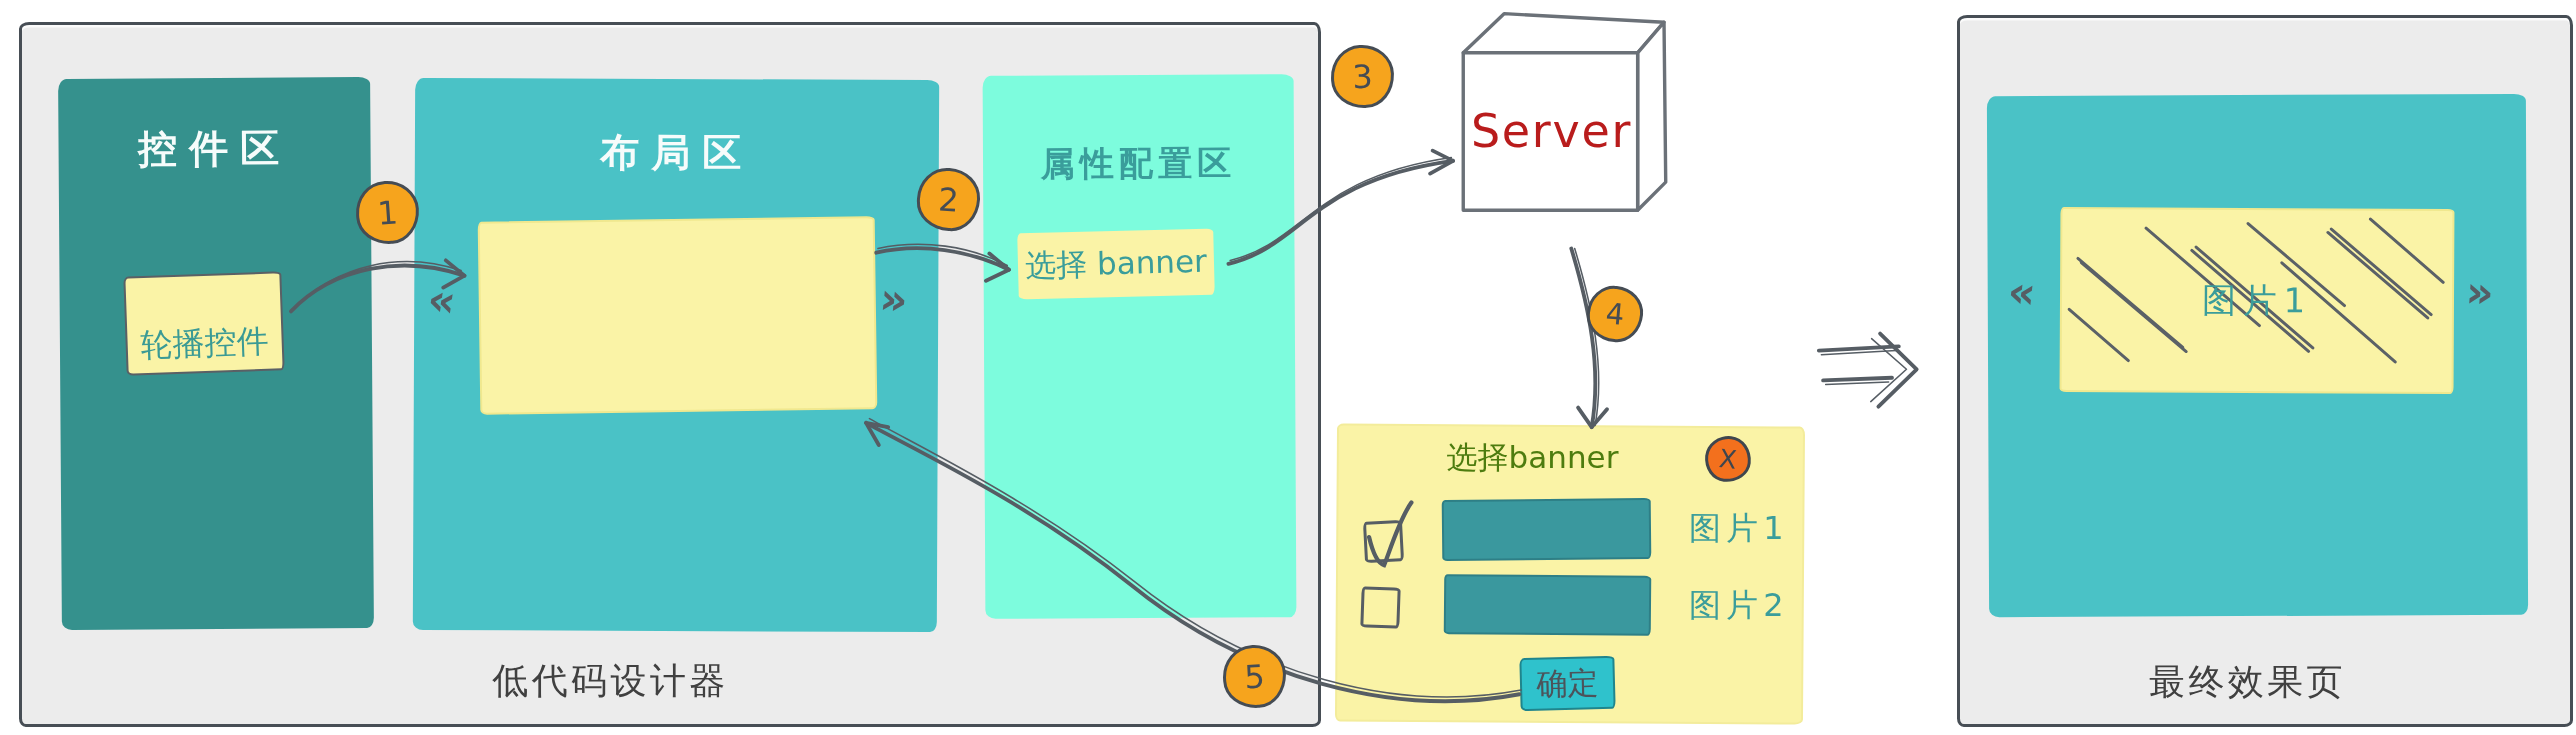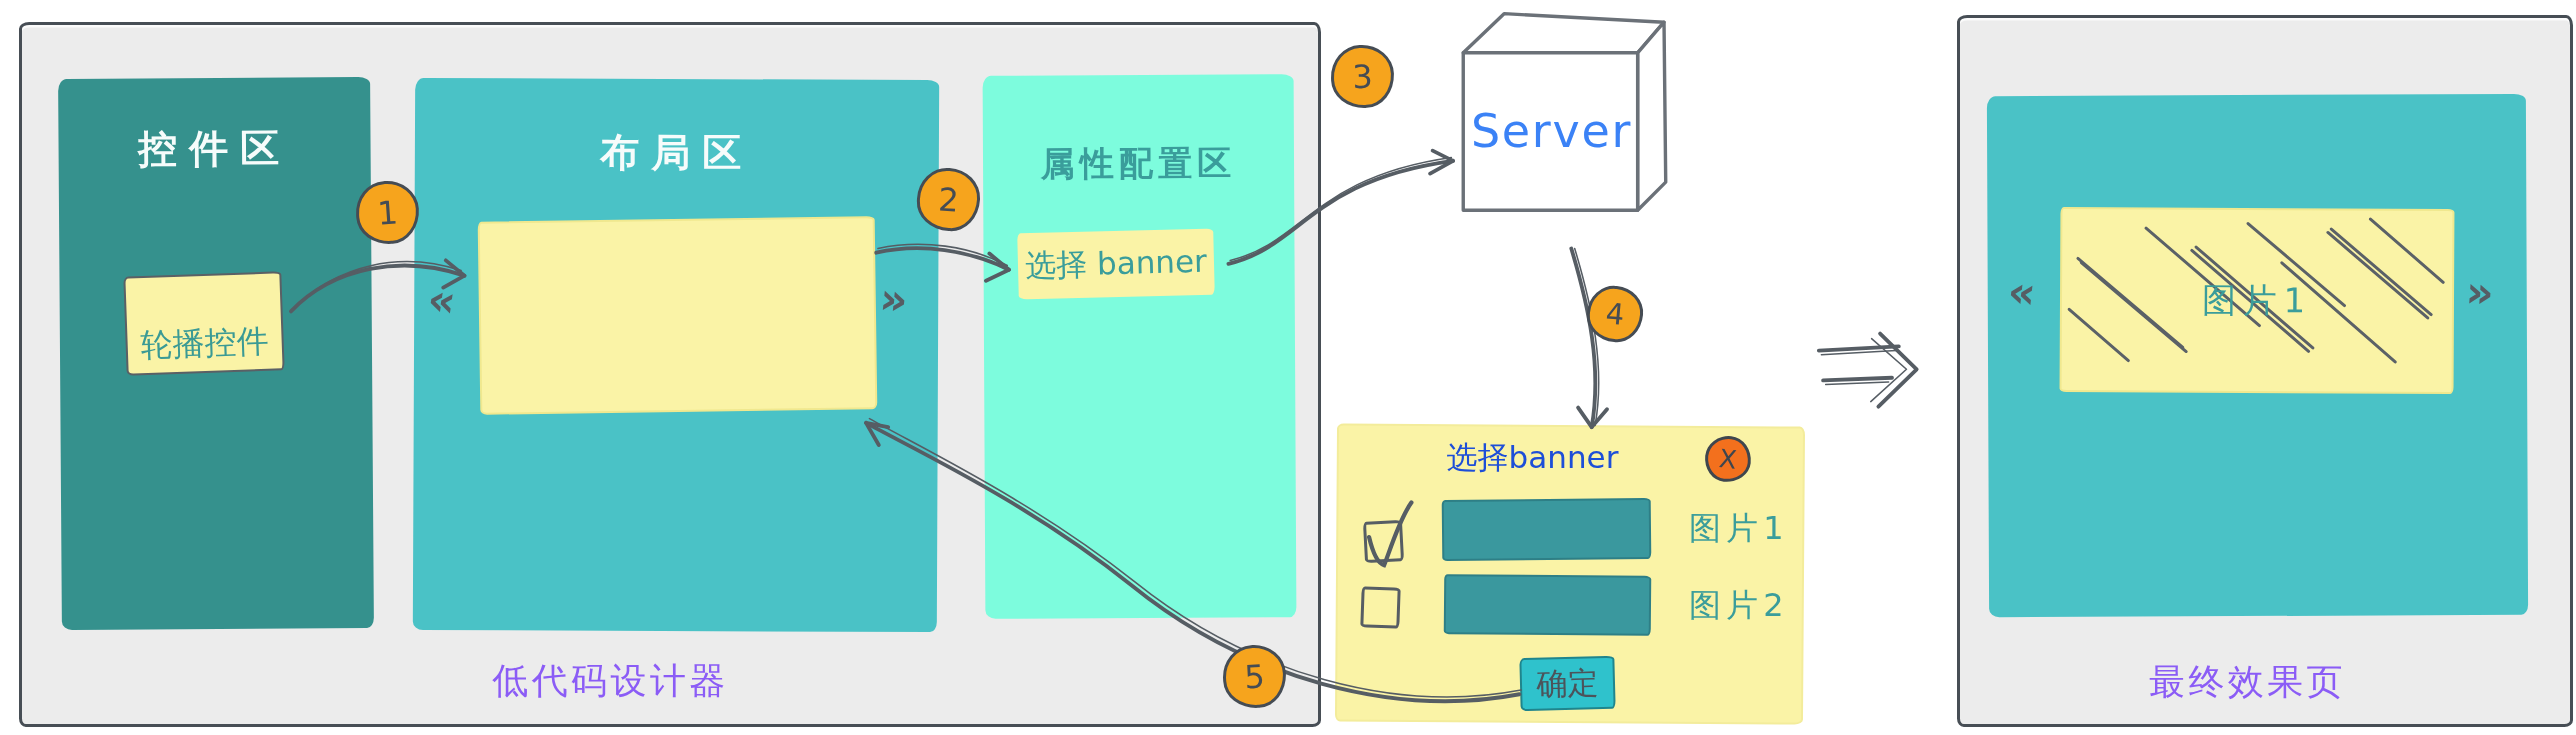--- a/index.html
+++ b/index.html
@@ -42,43 +42,43 @@
     border-radius:3.4px 6.8px 3.4px 8.5px/6.8px 3.4px 8.5px 3.4px;
     display:flex;align-items:center;justify-content:center;font-size:31px;color:#3a9d9b;white-space:nowrap;
   }
   
   .chev{position:absolute;font-size:43px;font-weight:bold;color:#565d64;line-height:1;}
   #chev-prev-designer{left:428px;top:279px;transform:rotate(8deg);}
   #chev-next-designer{left:880px;top:278px;transform:rotate(6deg);}
   #chev-prev-result{left:2008px;top:271px;transform:rotate(6deg);}
   #chev-next-result{left:2466px;top:271px;transform:rotate(4deg);}
   
-  .caption{position:absolute;width:357px;text-align:center;font-size:36px;color:#8b5cf6;letter-spacing:3.4px;}
+  .caption{position:absolute;width:357px;text-align:center;font-size:36px;color:#404040;letter-spacing:3.4px;}
   #caption-designer{left:432px;top:657px;}
   #caption-result{left:2069px;top:658px;font-family:Liberation Serif, serif;}
   
   .step{
     position:absolute;width:63px;height:63px;background:#f6a41d;border:3.4px solid #454c54;
     border-radius:48% 52% 46% 54%/52% 48% 54% 46%;box-sizing:border-box;
     display:flex;align-items:center;justify-content:center;
     font-size:32px;color:#454c54;z-index:11;
   }
   #step-1{left:356px;top:181px;transform:rotate(-4deg);}
   #step-2{left:917px;top:168px;transform:rotate(3deg);}
   #step-3{left:1331px;top:45px;transform:rotate(-2deg);}
   #step-4{left:1587px;top:286px;width:56px;height:56px;font-size:29px;transform:rotate(5deg);}
   #step-5{left:1223px;top:645px;transform:rotate(-3deg);}
   
-  #server-label{left:1465px;top:104px;width:173px;text-align:center;font-size:46px;color:#3b82f6;letter-spacing:1.7px;z-index:6;}
+  #server-label{left:1465px;top:104px;width:173px;text-align:center;font-size:46px;color:#b91c1c;letter-spacing:1.7px;z-index:6;}
   
   #dialog{
     left:1336px;top:425px;width:464px;height:294px;background:#faf3a6;
     border:2.6px solid #f3ec9b;border-radius:6.8px 5.1px 8.5px 5.1px/5.1px 8.5px 5.1px 6.8px;transform:rotate(.4deg);z-index:3;
   }
-  #dialog-title{left:1409px;top:437px;width:247px;text-align:center;font-size:31px;color:#1d4ed8;z-index:4;white-space:nowrap;}
+  #dialog-title{left:1409px;top:437px;width:247px;text-align:center;font-size:31px;color:#4d7c0f;z-index:4;white-space:nowrap;}
   #dialog-close{
     left:1705px;top:436px;width:46px;height:46px;background:#f3701d;border:3.4px solid #3f464e;
     border-radius:52% 48% 54% 46%/48% 54% 46% 52%;box-sizing:border-box;z-index:5;
     display:flex;align-items:center;justify-content:center;font-size:25.5px;color:#3f464e;transform:rotate(6deg);
   }
   .checkbox{
     position:absolute;width:39px;height:41px;border:3.4px solid #565d64;background:transparent;
     border-radius:3.4px 6.8px 3.4px 6.8px/6.8px 3.4px 6.8px 3.4px;box-sizing:border-box;z-index:4;
   }
   #checkbox-1{left:1364px;top:521px;transform:rotate(-3deg);}

